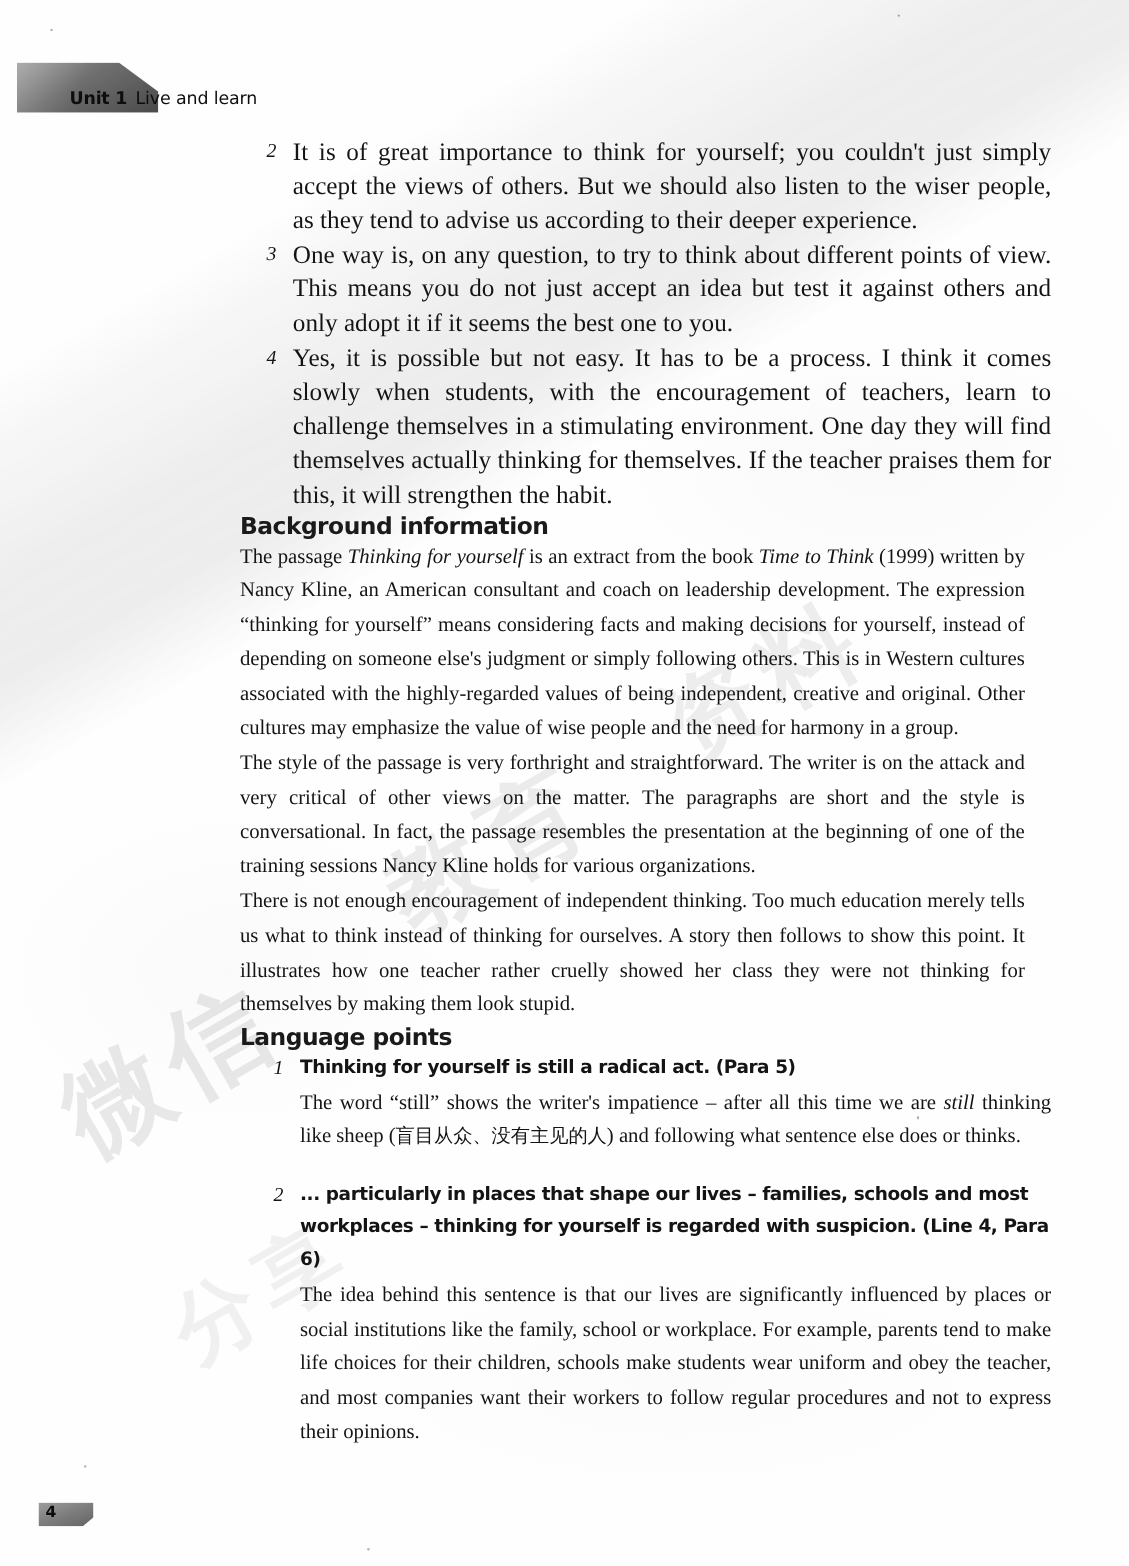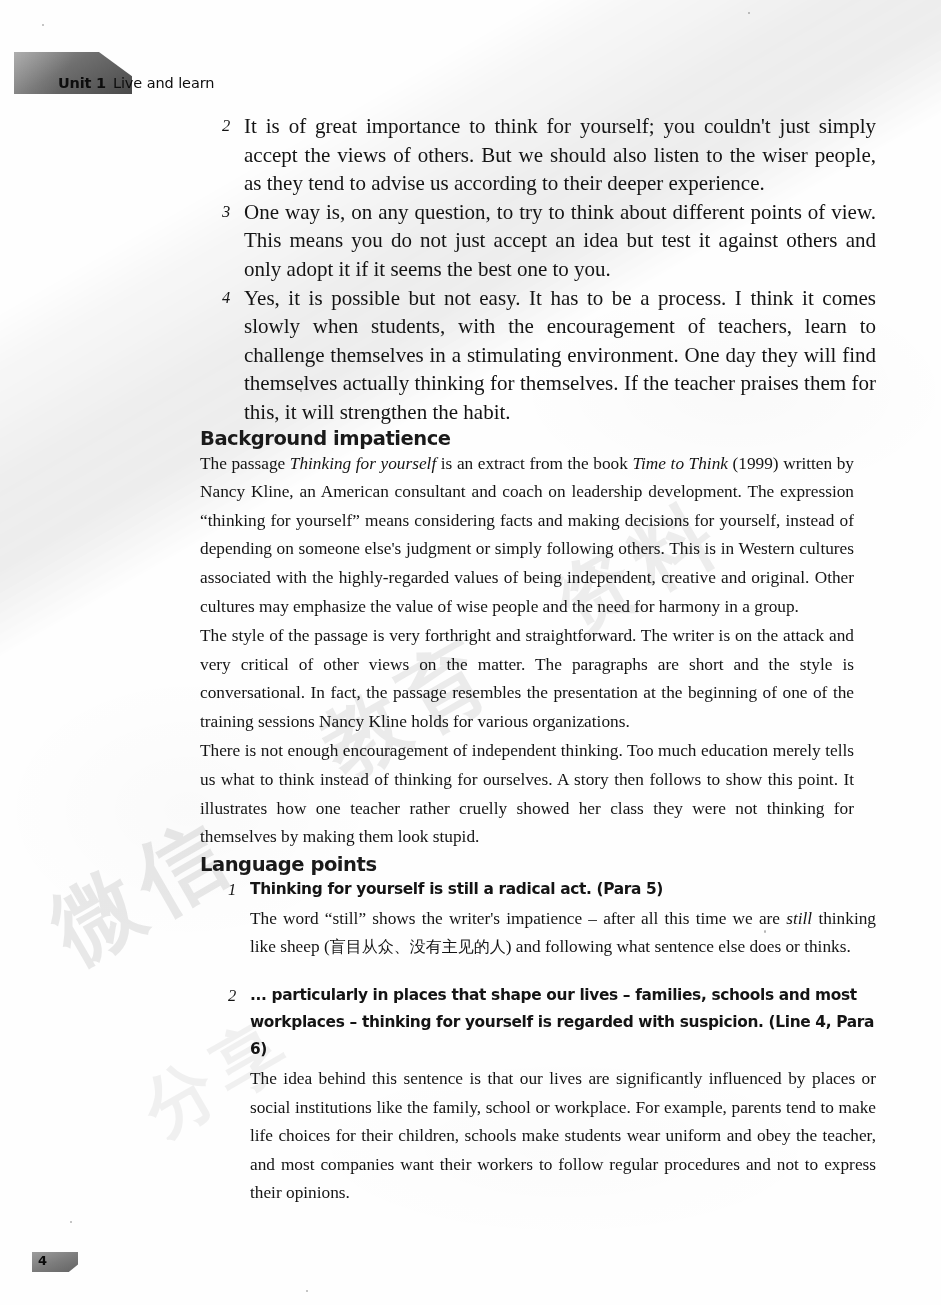--- a/index.html
+++ b/index.html
@@ -289,21 +289,21 @@
       <li>
         <span class="num">3</span>
         <span class="txt">One way is, on any question, to try to think about different points of view. This means you do not just accept an idea but test it against others and only adopt it if it seems the best one to you.</span>
       </li>
       <li>
         <span class="num">4</span>
         <span class="txt">Yes, it is possible but not easy. It has to be a process. I think it comes slowly when students, with the encouragement of teachers, learn to challenge themselves in a stimulating environment. One day they will find themselves actually thinking for themselves. If the teacher praises them for this, it will strengthen the habit.</span>
       </li>
     </ol>
 
-    <h2 class="section-head head-bg">Background impatience</h2>
+    <h2 class="section-head head-bg">Background information</h2>
 
     <p class="para indent-1"><span>The passage </span><em class="it">Thinking for yourself</em><span> is an extract from the book </span><em class="it">Time to Think</em><span> (1999) written by Nancy Kline, an American consultant and coach on leadership development. The expression “thinking for yourself” means considering facts and making decisions for yourself, instead of depending on someone else's judgment or simply following others. This is in Western cultures associated with the highly-regarded values of being independent, creative and original. Other cultures may emphasize the value of wise people and the need for harmony in a group.</span></p>
 
     <p class="para indent-1">The style of the passage is very forthright and straightforward. The writer is on the attack and very critical of other views on the matter. The paragraphs are short and the style is conversational. In fact, the passage resembles the presentation at the beginning of one of the training sessions Nancy Kline holds for various organizations.</p>
 
 
     <p class="para indent-1">There is not enough encouragement of independent thinking. Too much education merely tells us what to think instead of thinking for ourselves. A story then follows to show this point. It illustrates how one teacher rather cruelly showed her class they were not thinking for themselves by making them look stupid.</p>
 
     <h2 class="section-head head-lang">Language points</h2>
 

